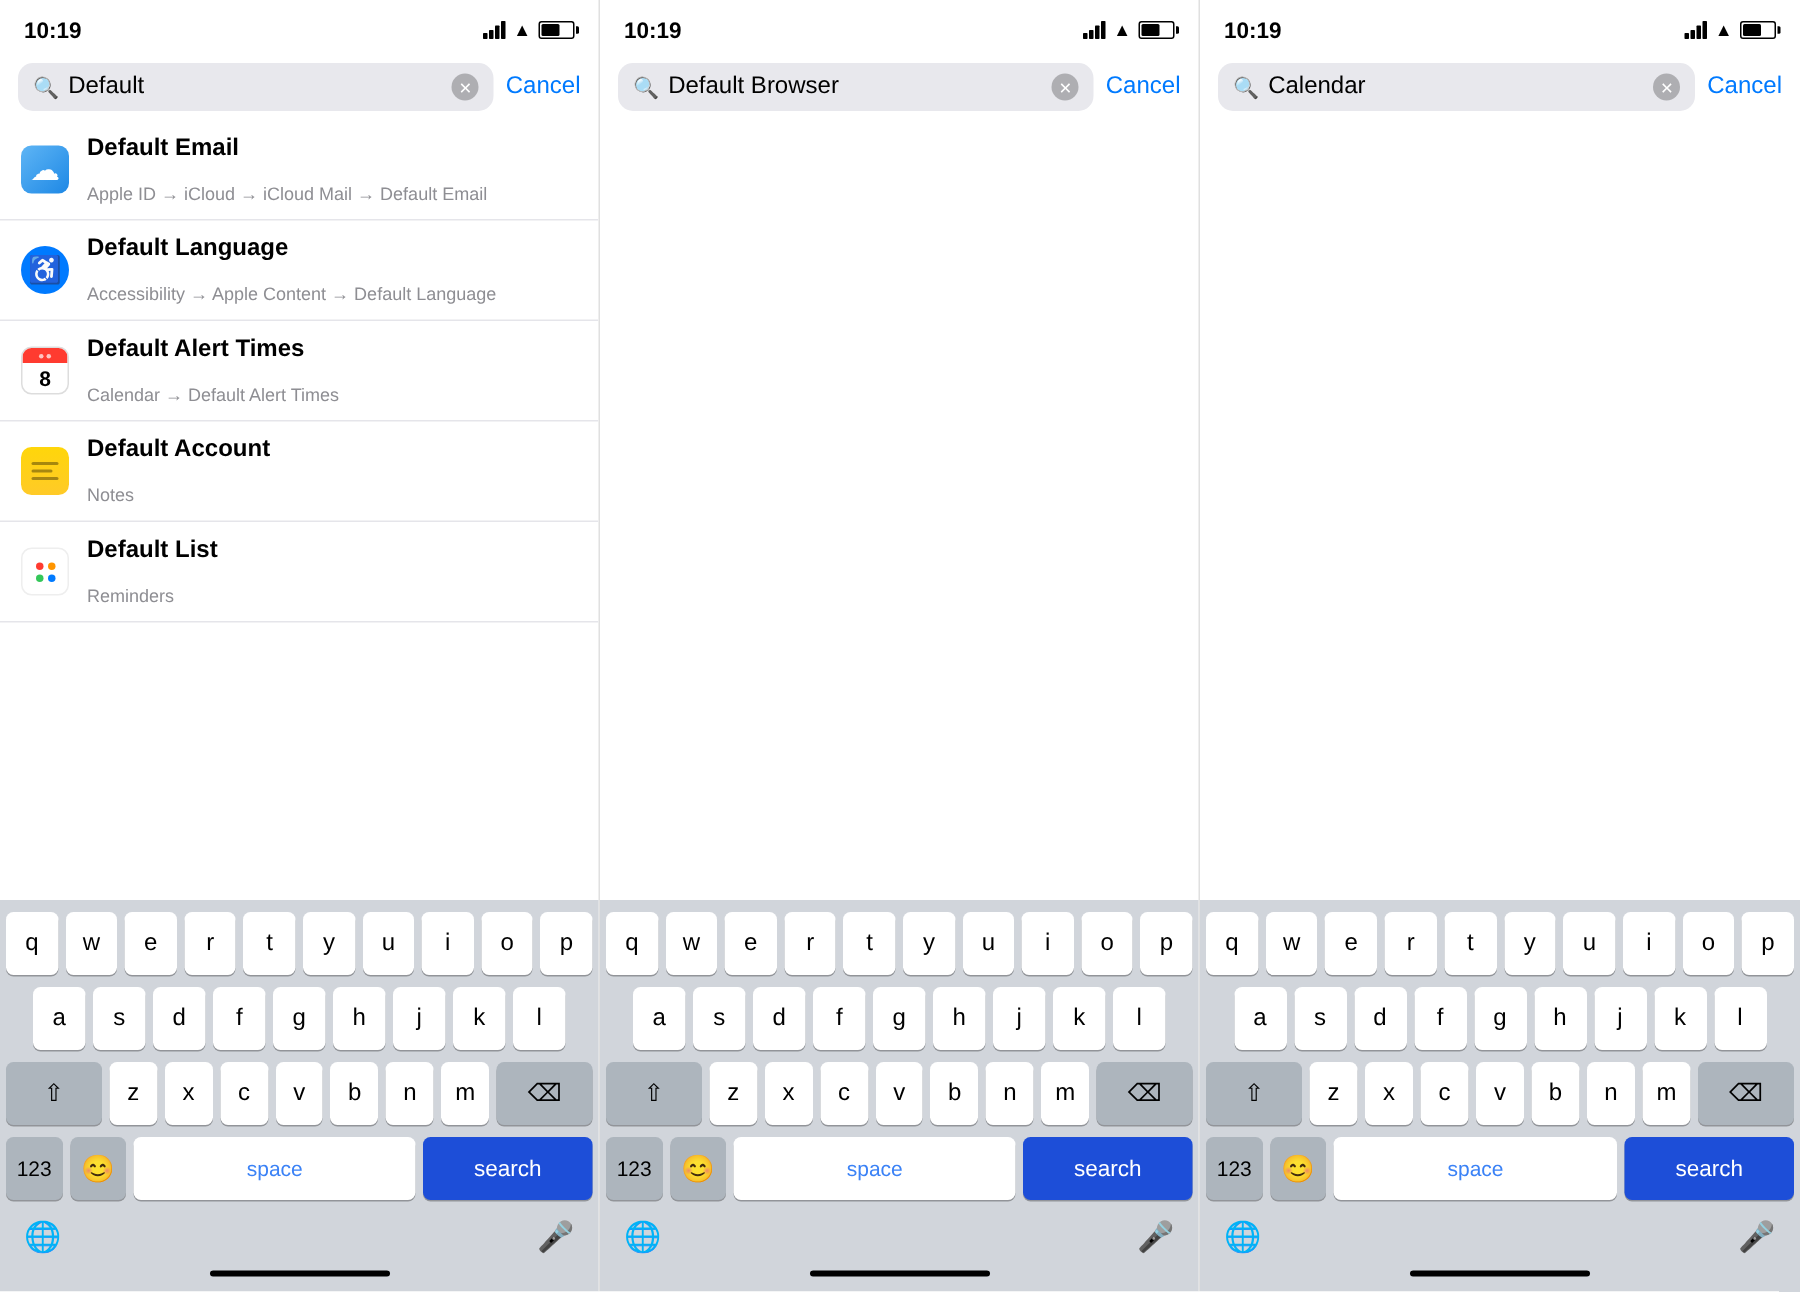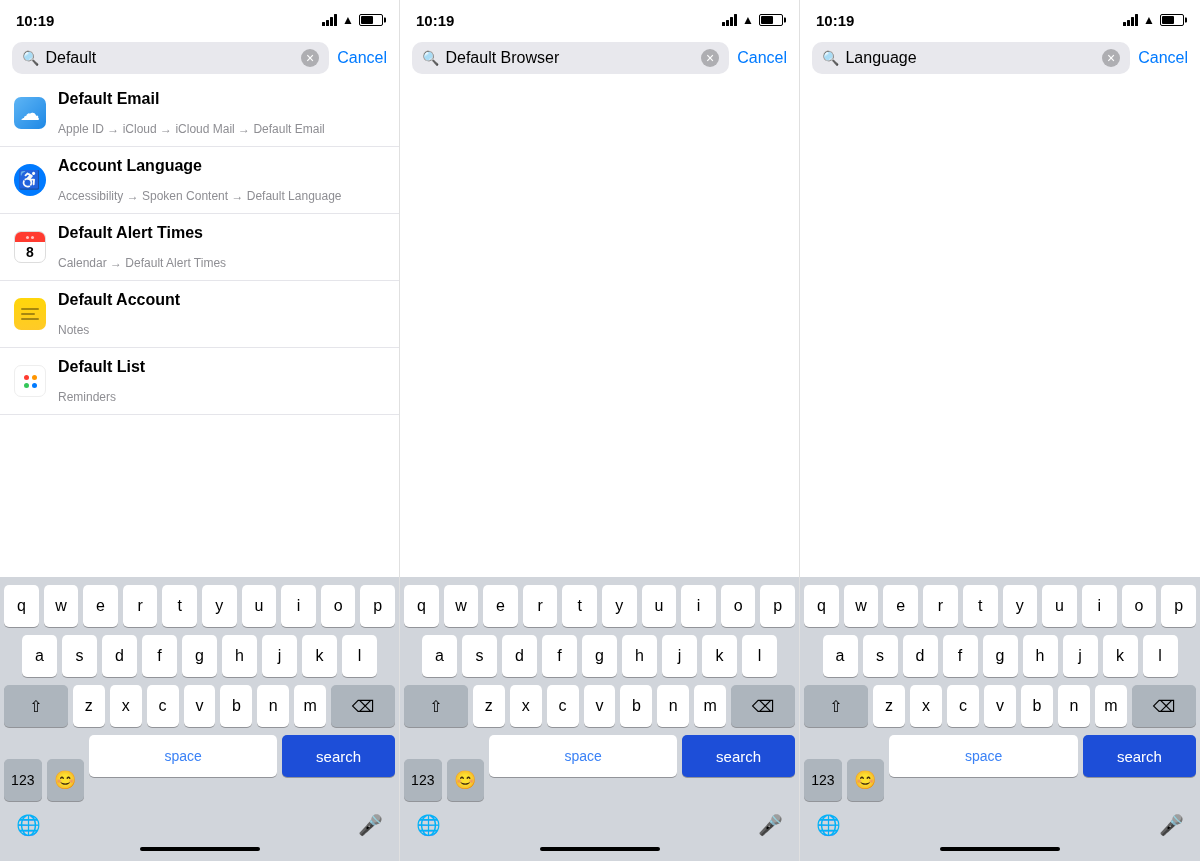--- a/index.html
+++ b/index.html
@@ -216,21 +216,20 @@
       max-width: none;
       flex: 3;
       background: #1d4ed8;
       color: #fff;
       font-size: 15px;
     }
     .key.num {
       max-width: 42px;
       font-size: 14px;
       font-weight: 400;
-      margin-top: 24px;
     }
     .globe-icon, .mic-icon {
       font-size: 20px;
       color: #555;
     }
 
     
     .calendar-icon-custom {
       width: 32px;
       height: 32px;
@@ -380,22 +379,22 @@
           <div class="result-text">
             <div class="result-title">Default Email</div>
             <div class="result-subtitle">Apple ID → iCloud → iCloud Mail → Default Email</div>
           </div>
         </div>
         <div class="result-item">
           <div class="access-icon-custom">
             <span class="access-shape">♿</span>
           </div>
           <div class="result-text">
-            <div class="result-title">Account Language</div>
-            <div class="result-subtitle">Accessibility → Spoken Content → Default Language</div>
+            <div class="result-title">Default Language</div>
+            <div class="result-subtitle">Accessibility → Apple Content → Default Language</div>
           </div>
         </div>
         <div class="result-item">
           <div class="calendar-icon-custom">
       <div class="cal-header">
         <div class="cal-header-dot"></div>
         <div class="cal-header-dot"></div>
       </div>
       <div class="cal-body">8</div>
     </div>
@@ -565,21 +564,21 @@
     </div>
     <span class="wifi-icon">▲</span>
     <div class="battery-icon">
       <div class="battery-fill"></div>
     </div>
   </div>
       </div>
       <div class="search-bar">
         <div class="search-input-wrap">
           <span class="search-icon-sm">🔍</span>
-          <span class="search-input-text">Language</span>
+          <span class="search-input-text">Calendar</span>
           <div class="clear-btn"></div>
         </div>
         <span class="cancel-btn">Cancel</span>
       </div>
       <div class="search-results"></div>
       <div class="keyboard">
         <div class="key-row">
           <div class="key">q</div>
           <div class="key">w</div>
           <div class="key">e</div>

